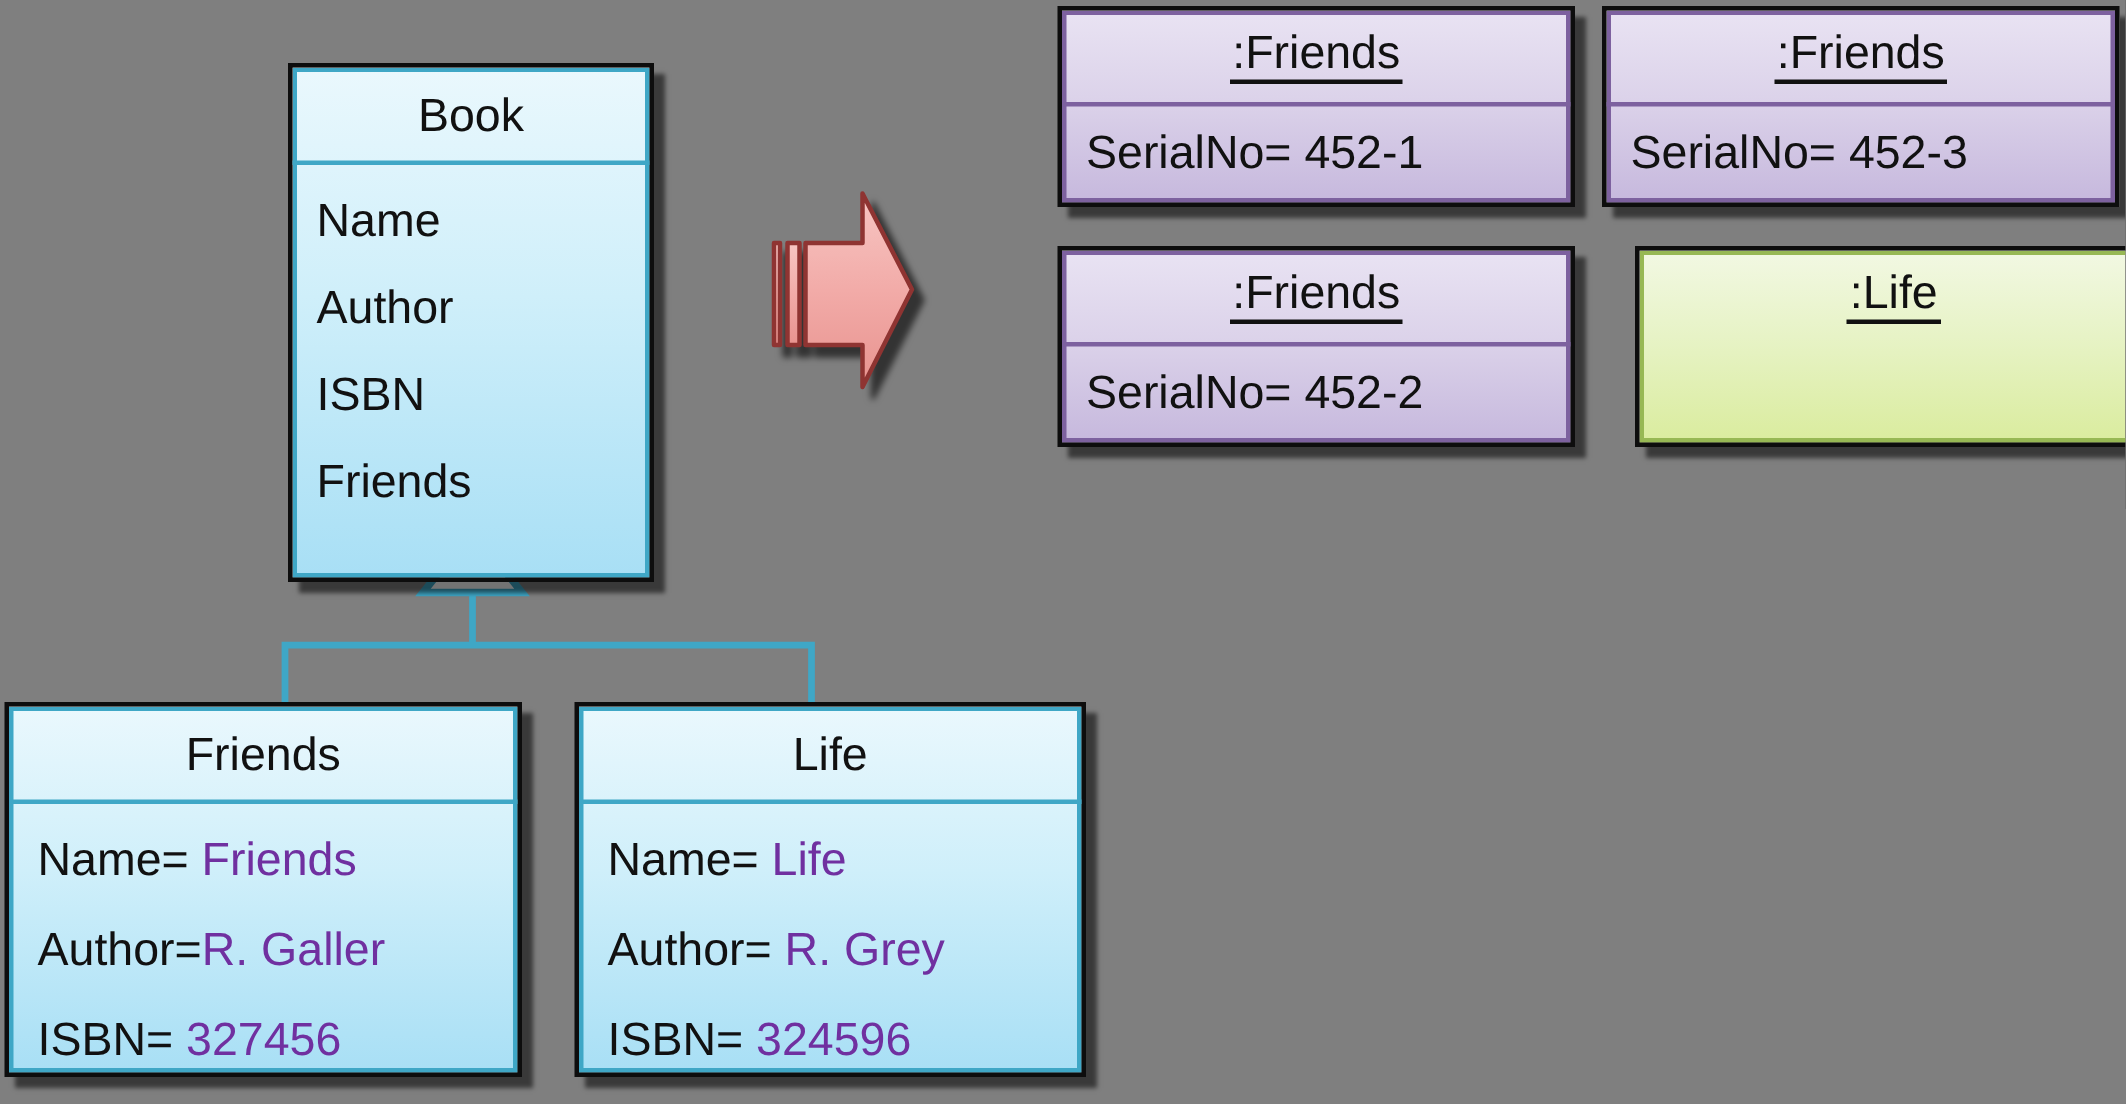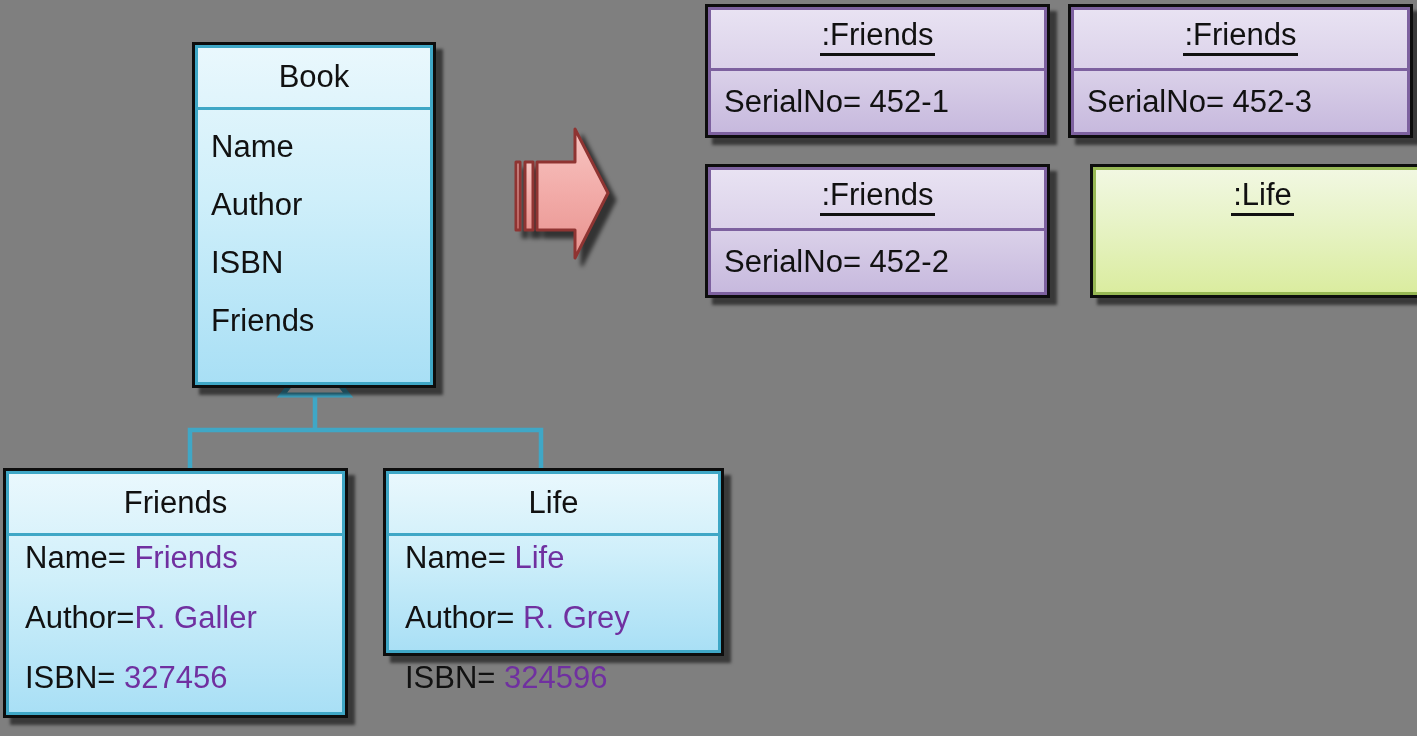--- a/index.html
+++ b/index.html
@@ -25,21 +25,21 @@
   
   .class-box{
     background:linear-gradient(to bottom,#EAF8FD 0%,#CFEFFA 45%,#A8DFF5 100%);
     box-shadow:inset 0 0 0 3px #3FA7C6, 7px 7px 3px rgba(0,0,0,0.55);
   }
   .class-box .title{height:62px;}
   .class-box .body{border-top:3px solid #3FA7C6;}
   .book-body{padding:7px 0 0 16px;}
   .book-body .attr{height:58px;display:flex;align-items:center;}
   .sub-body{padding:6px 0 0 19px;}
-  .sub-body .attr{height:60px;display:flex;align-items:flex-start;white-space:pre;}
+  .sub-body .attr{height:60px;display:flex;align-items:center;white-space:pre;}
   .attr-value{color:#7030A0;white-space:pre;}
   
   .inst-box{width:345px;height:134px;}
   .inst-purple{
     background:linear-gradient(to bottom,#E9E3F3 0%,#DCD3EA 45%,#C6B8DD 100%);
     box-shadow:inset 0 0 0 3px #7D619F, 7px 7px 3px rgba(0,0,0,0.55);
   }
   .inst-purple .body{border-top:3px solid #7D619F;}
   .inst-green{
     background:linear-gradient(to bottom,#F2F8E3 0%,#E7F3C6 45%,#DAEC9E 100%);
@@ -94,21 +94,21 @@
 
   <div class="uml-box class-box" style="left:3px;top:468px;width:345px;height:250px;">
     <div class="title">Friends</div>
     <div class="body sub-body">
       <div class="attr"><span>Name=</span><span class="attr-value"> Friends</span></div>
       <div class="attr"><span>Author=</span><span class="attr-value">R. Galler</span></div>
       <div class="attr"><span>ISBN=</span><span class="attr-value"> 327456</span></div>
     </div>
   </div>
 
-  <div class="uml-box class-box" style="left:383px;top:468px;width:341px;height:188px;">
+  <div class="uml-box class-box" style="left:383px;top:468px;width:341px;height:250px;">
     <div class="title">Life</div>
     <div class="body sub-body">
       <div class="attr"><span>Name=</span><span class="attr-value"> Life</span></div>
       <div class="attr"><span>Author=</span><span class="attr-value"> R. Grey</span></div>
       <div class="attr"><span>ISBN=</span><span class="attr-value"> 324596</span></div>
     </div>
   </div>
 
   <div class="uml-box inst-box inst-purple" style="left:705px;top:4px;">
     <div class="title">

